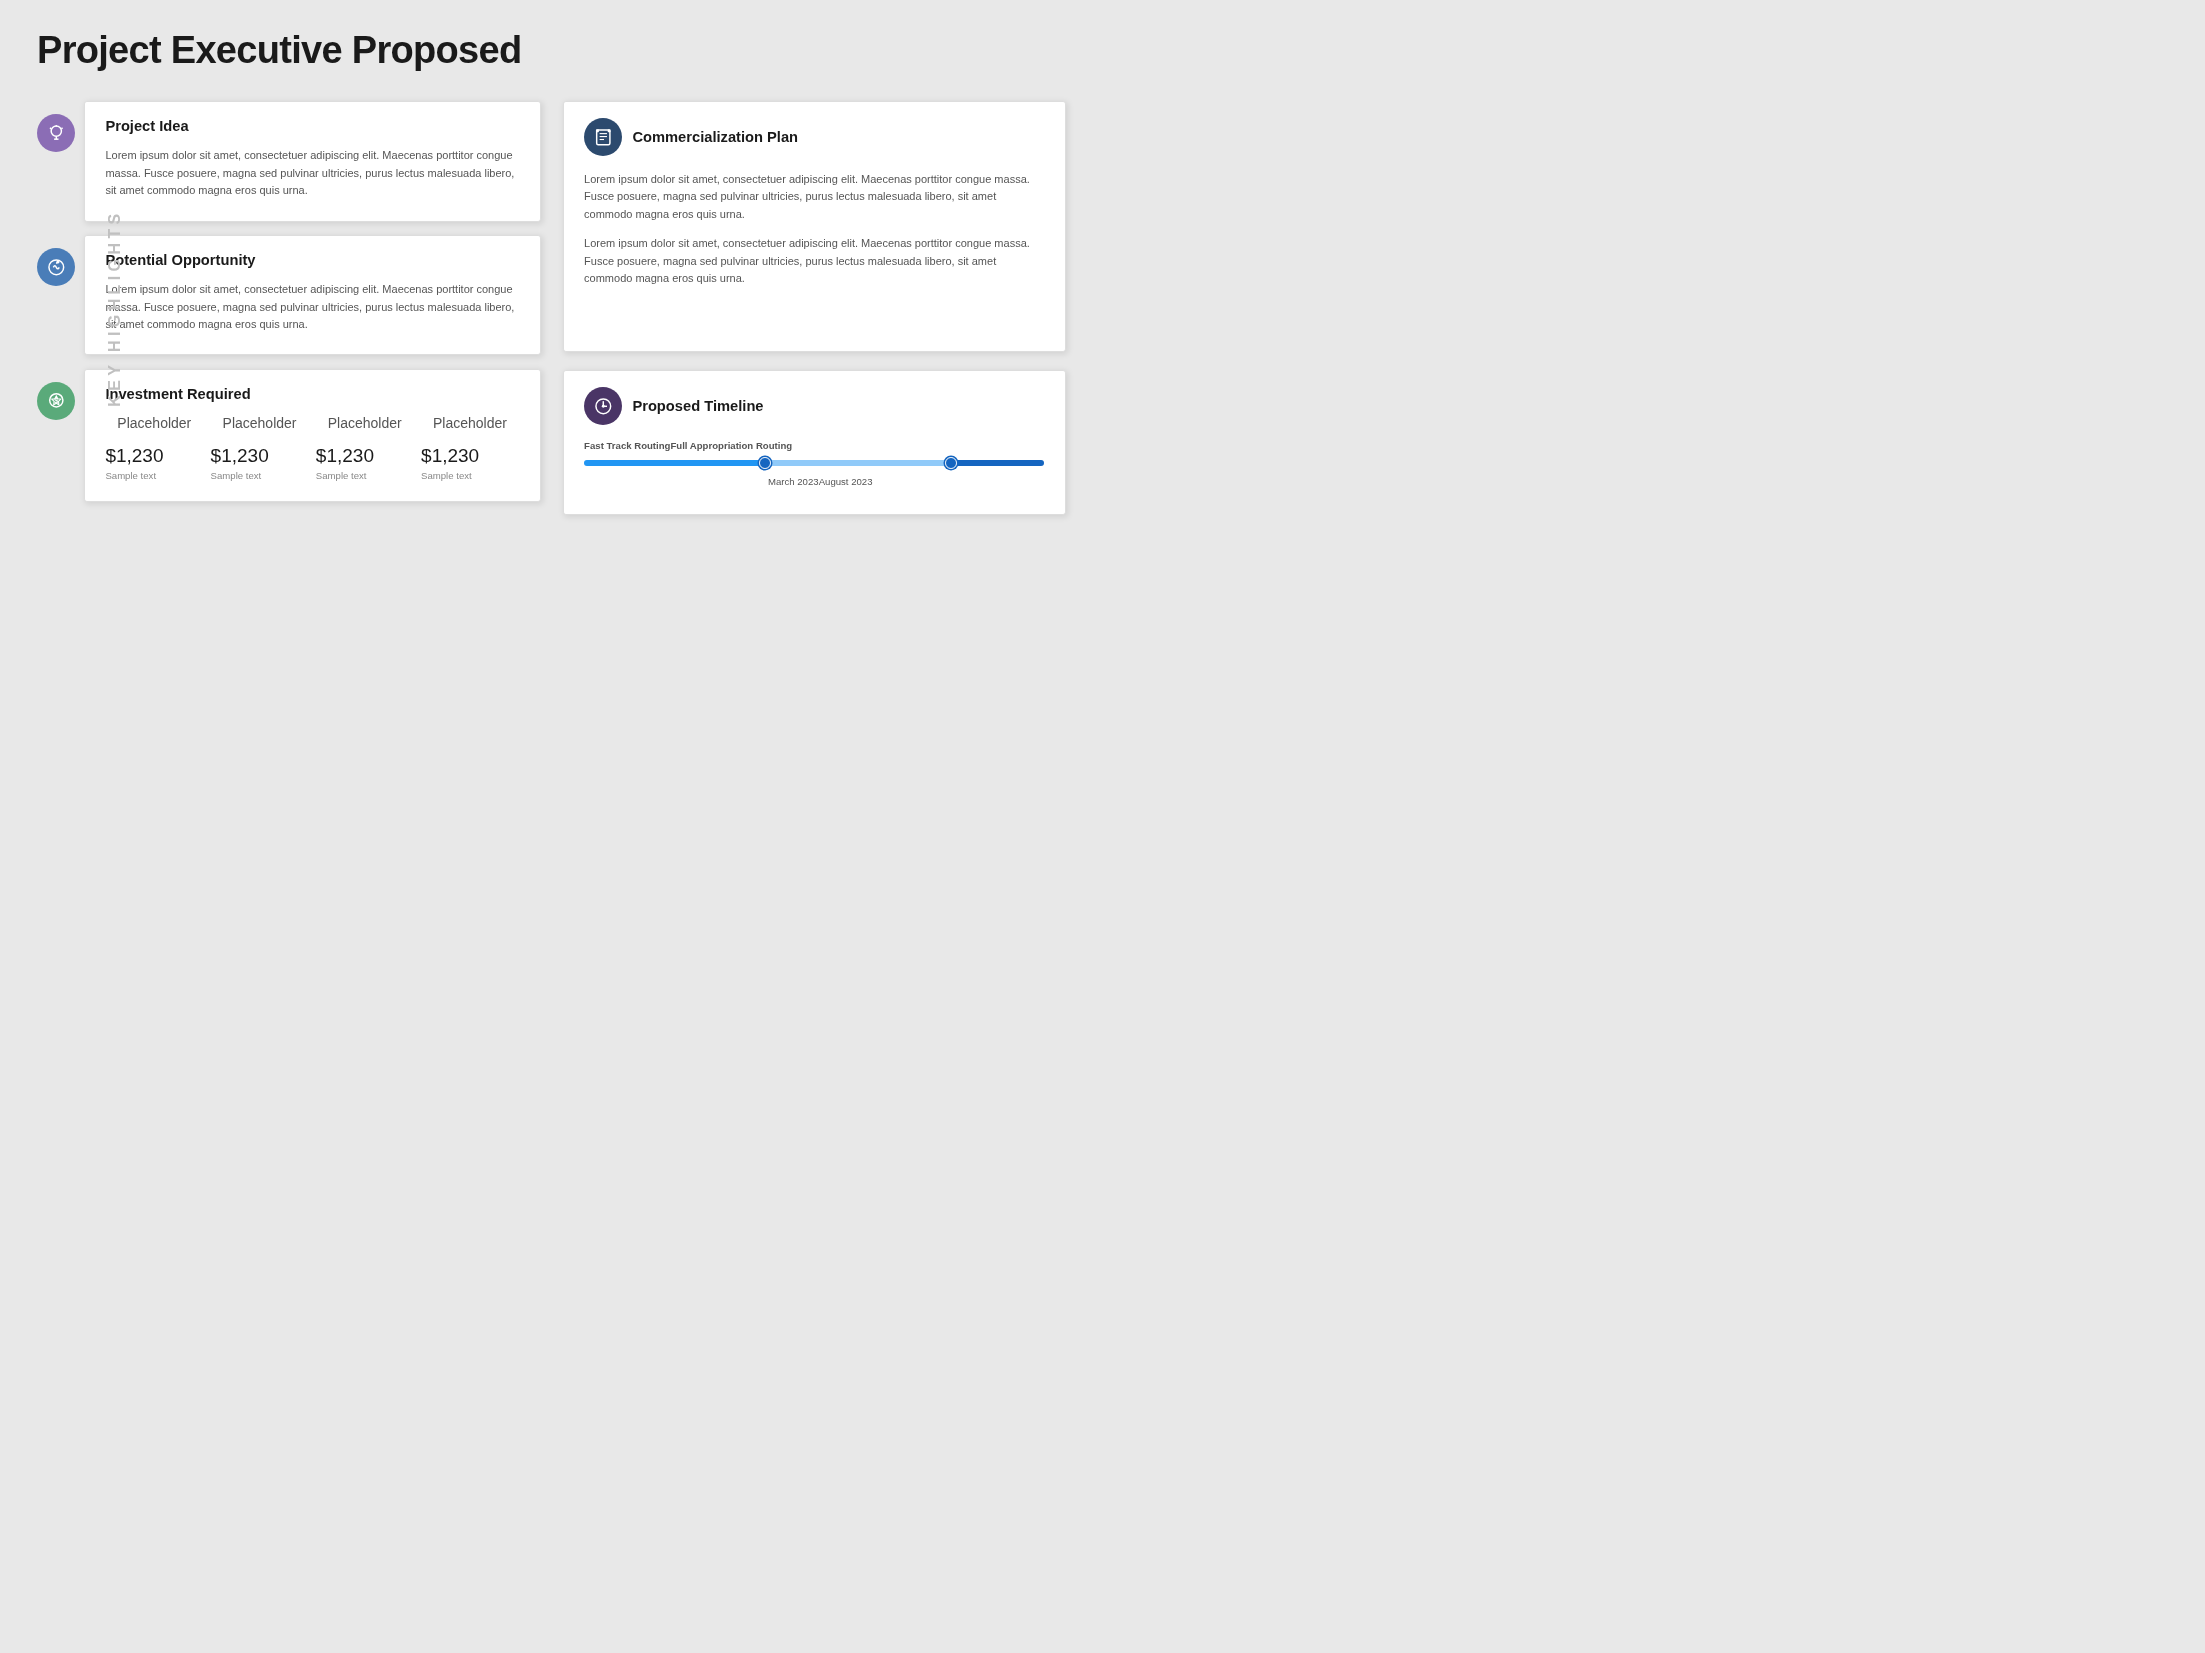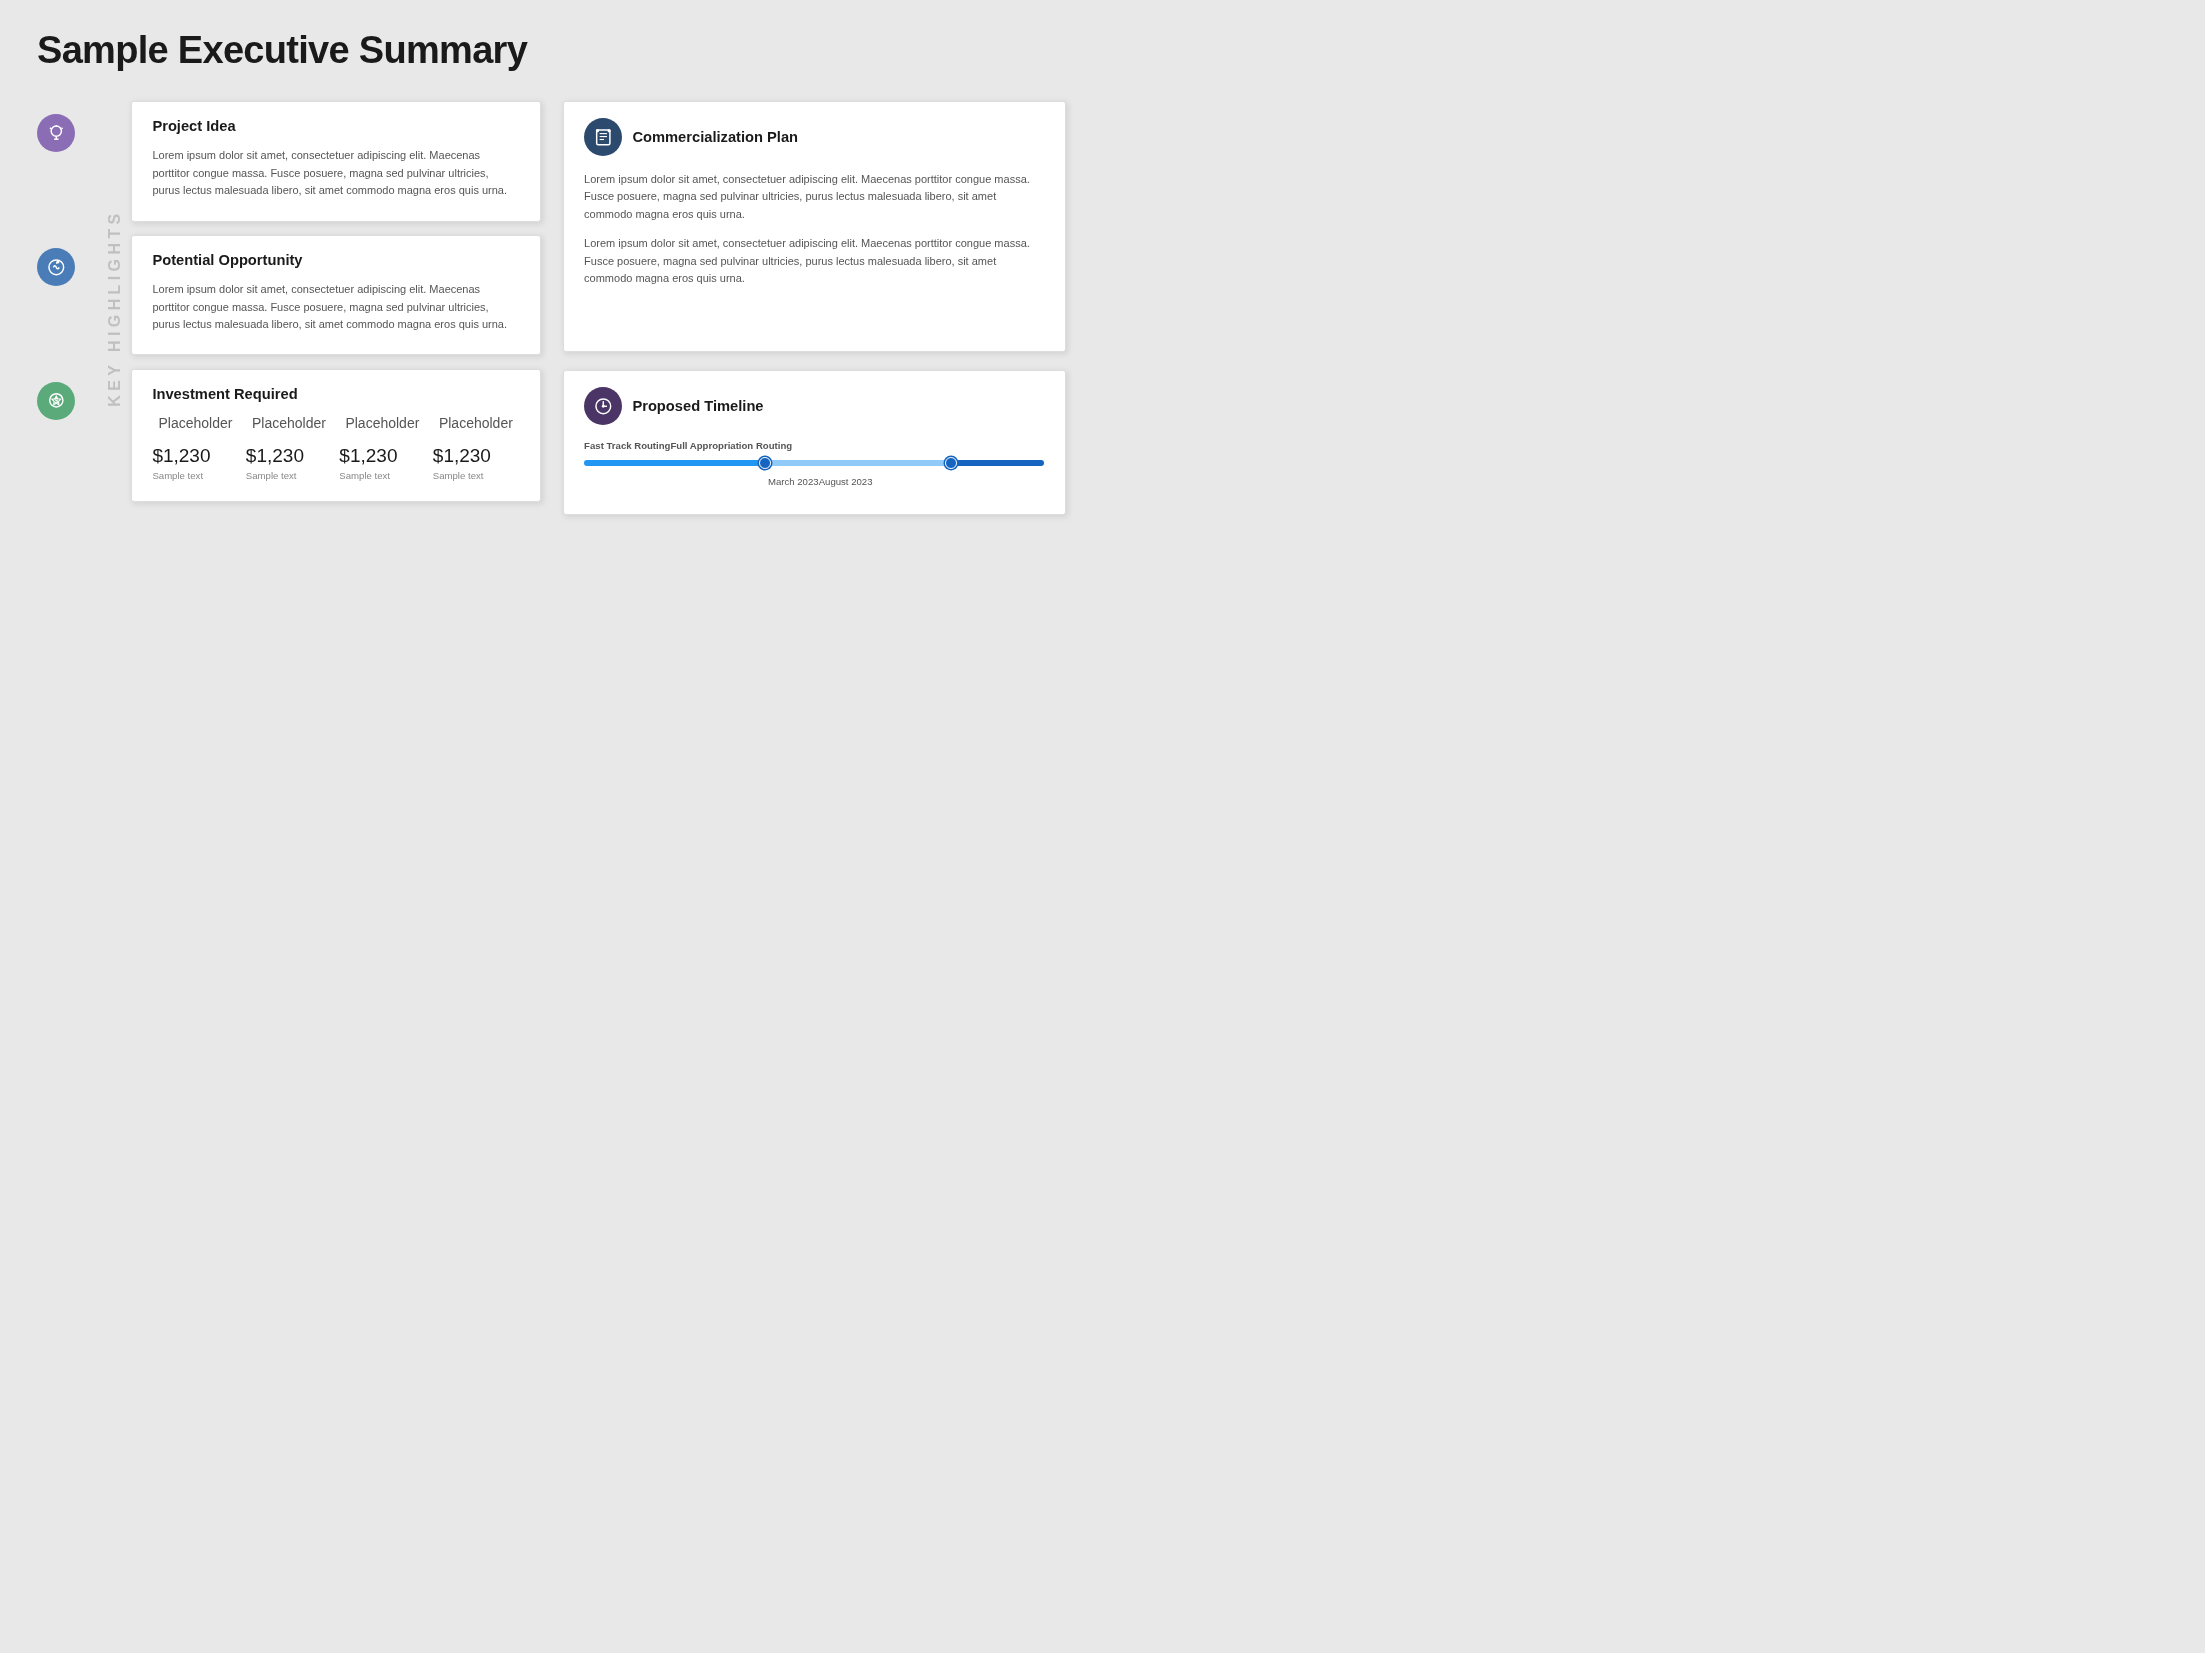--- a/index.html
+++ b/index.html
@@ -46,21 +46,20 @@
       color: #c0c0c0;
       letter-spacing: 4.4px;
       white-space: nowrap;
       transform-origin: center center;
     }
     .card-wrapper {
       display: flex;
       flex-direction: row;
       align-items: flex-start;
       margin-bottom: 0;
-      gap: 47px;
     }
     .card-icon {
       width: 38px;
       height: 38px;
       border-radius: 50%;
       display: flex;
       align-items: center;
       justify-content: center;
       flex-shrink: 0;
       margin-top: 13.2px;
@@ -199,21 +198,21 @@
       font-size: 9.6px;
       color: #555;
       text-align: center;
     }
     
     svg { display: block; }
   </style>
 </head>
 <body>
 
-<h1 class="page-title">Sample Executive Summary</h1>
+<h1 class="page-title">Project Executive Proposed</h1>
 
 <div class="main-grid">
 
   <div class="left-col">
     <div class="key-highlights-label">KEY HIGHLIGHTS</div>
 
     <div class="card-wrapper">
       <div class="card-icon icon-purple">
         <svg width="20.6" height="20.6" viewBox="0 0 28 28" fill="none">
           <circle cx="14" cy="11" r="7" stroke="white" stroke-width="2" fill="none"></circle>

